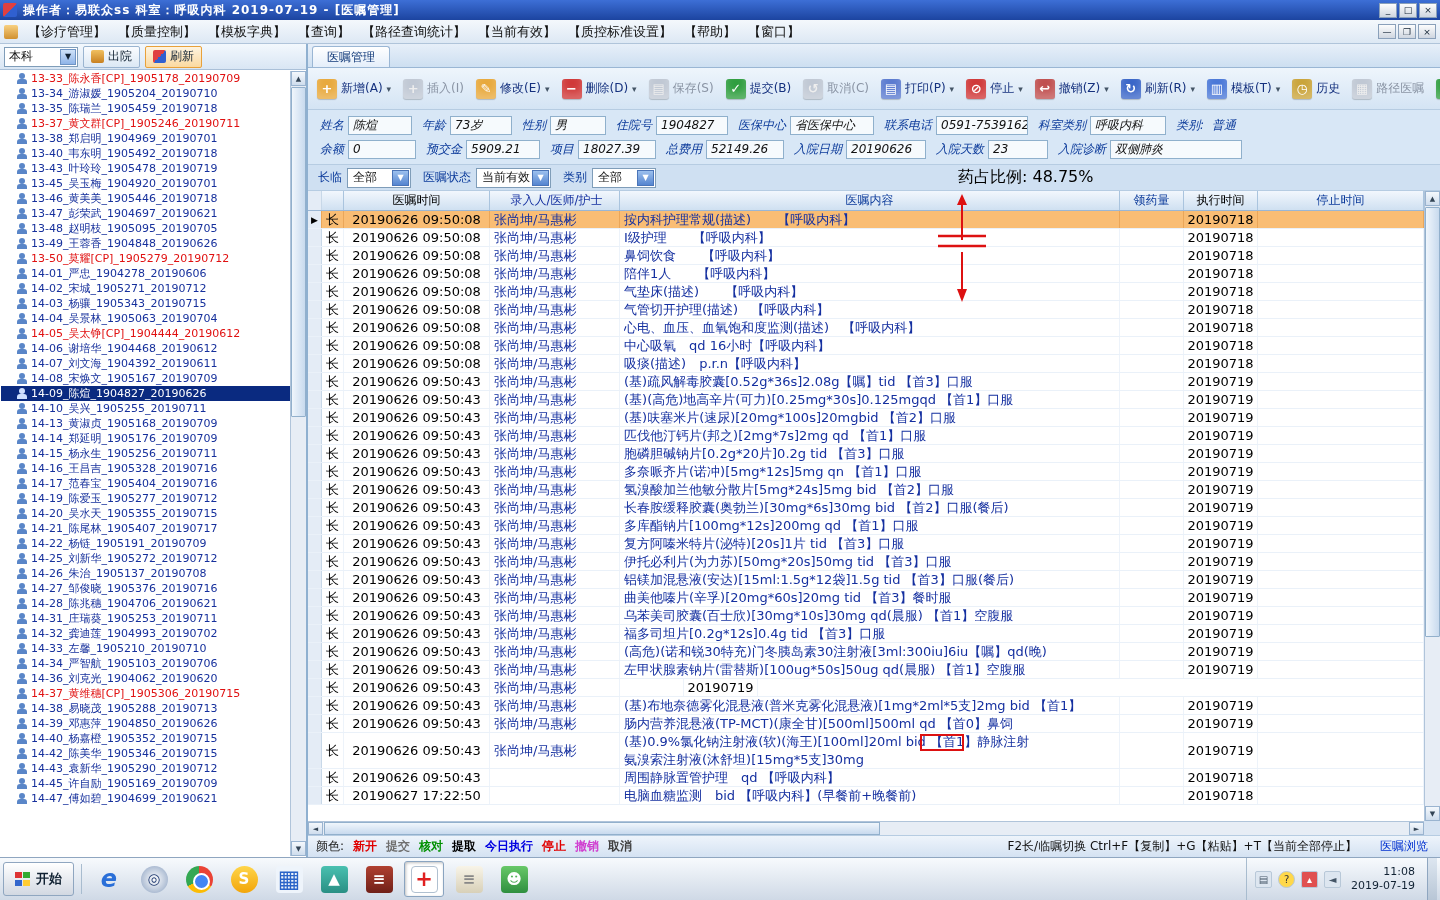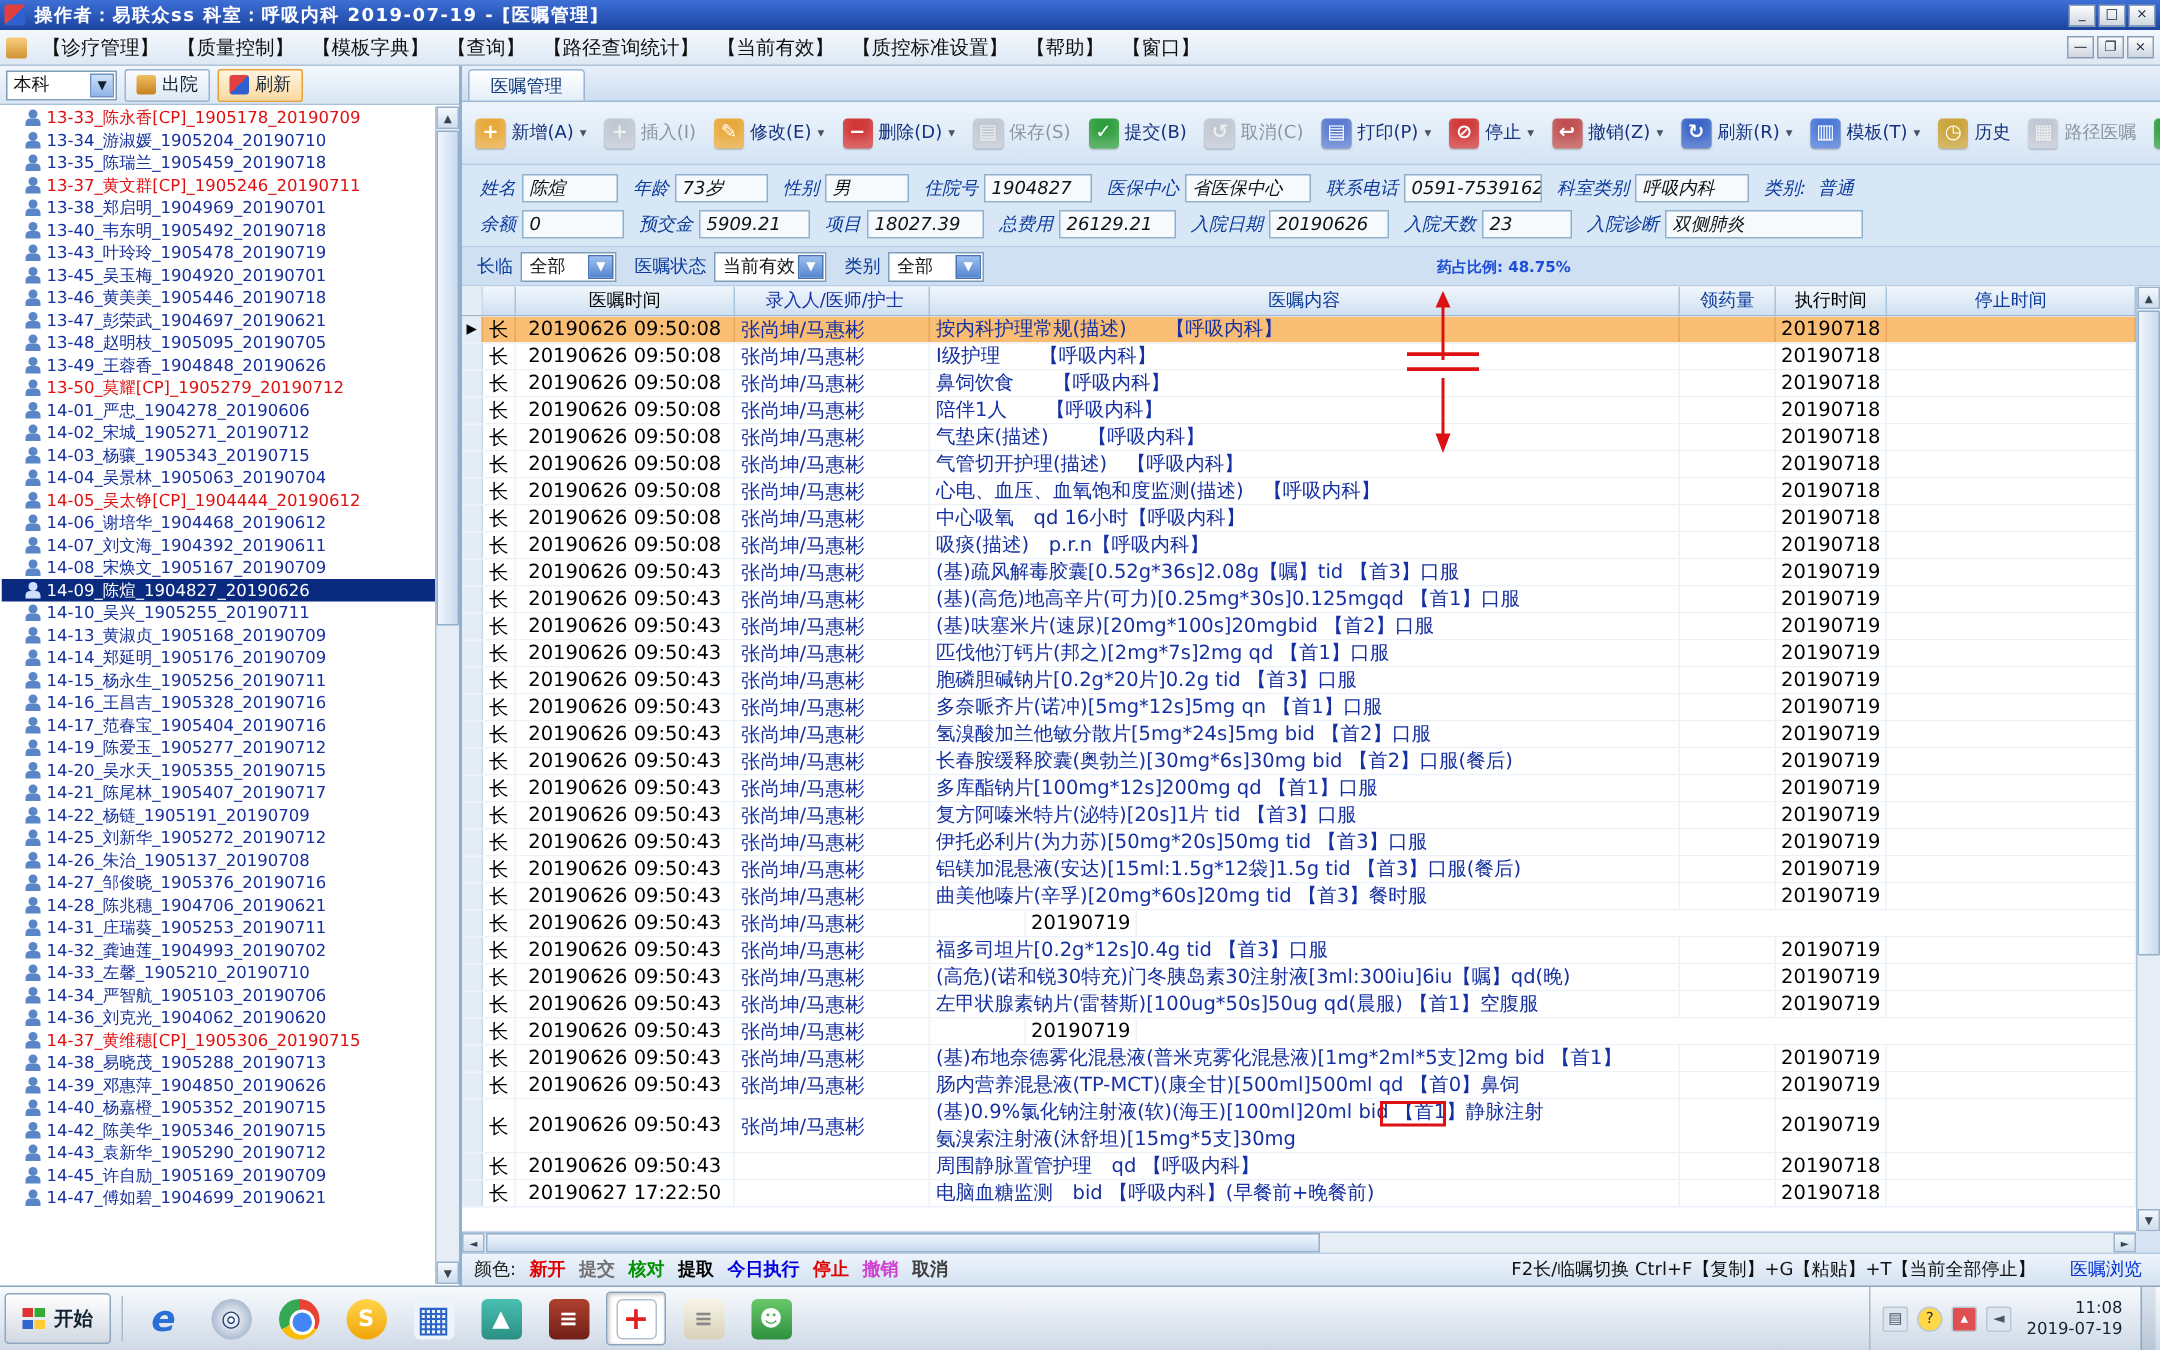--- a/index.html
+++ b/index.html
@@ -79,21 +79,21 @@
 .r1f0 .fval{width:64px}.r1f1 .fval{width:62px}.r1f2 .fval{width:56px}.r1f3 .fval{width:72px}
 .r1f4 .fval{width:84px}.r1f5 .fval{width:92px}.r1f6 .fval{width:76px}
 .r2f0 .fval{width:68px}.r2f1 .fval{width:74px}.r2f2 .fval{width:78px}.r2f3 .fval{width:78px}
 .r2f4 .fval{width:80px}.r2f5 .fval{width:60px}.r2f6 .fval{width:132px}
 
 
 .filterbar{height:26px;background:#cfe0f2;border-bottom:1px solid #b6cce2;display:flex;align-items:center;padding-left:10px;}
 .flabel{font-size:12px;color:#0b3a9a;margin-right:5px;white-space:nowrap;}
 .fsel{height:20px;background:#fff;border:1px solid #7f9db9;display:flex;align-items:center;padding:0 20px 0 5px;font-size:12px;color:#111;position:relative;margin-right:12px;min-width:64px;}
 .fsel::after{content:'▼';position:absolute;right:1px;top:1px;bottom:1px;width:15px;font-size:8px;color:#fff;background:linear-gradient(#9cc0ee,#5585d0);border:1px solid #4a74b8;display:flex;align-items:center;justify-content:center;}
-.ratio{margin-left:290px;font-size:10px;color:#1d4ed8;font-weight:bold;white-space:nowrap;}
+.ratio{margin-left:290px;font-size:16px;color:#000000;font-weight:normal;white-space:nowrap;}
 
 
 .table-area{flex:1;position:relative;background:#fff;overflow:hidden;}
 .thead{height:20px;display:flex;margin-right:16px;background:linear-gradient(#f2f7fd,#cfe0f1);border-bottom:1px solid #9ab6d4;}
 .hcell{font-size:12px;font-weight:normal;color:#0b3a9a;display:flex;align-items:center;justify-content:center;border-right:1px solid #aac4de;overflow:hidden;white-space:nowrap;}
 .tbody{position:absolute;left:0;top:20px;right:16px;bottom:0;overflow:hidden;background:#fff;}
 .trow{display:flex;height:18px;border-bottom:1px solid #eaf1f9;background:#fff;}
 .trow.two{height:36px;}
 .trow.selrow{background:#f9bd74;}
 .trow.selrow .cell{border-right-color:#eaa659;}
@@ -525,21 +525,21 @@
             <span class="fld r2f1">
               <span class="flab">预交金</span>
               <span class="fval">5909.21</span>
             </span>
             <span class="fld r2f2">
               <span class="flab">项目</span>
               <span class="fval">18027.39</span>
             </span>
             <span class="fld r2f3">
               <span class="flab">总费用</span>
-              <span class="fval">26129.21</span>
+              <span class="fval">52149.26</span>
             </span>
             <span class="fld r2f4">
               <span class="flab">入院日期</span>
               <span class="fval">20190626</span>
             </span>
             <span class="fld r2f5">
               <span class="flab">入院天数</span>
               <span class="fval">23</span>
             </span>
             <span class="fld r2f6">
@@ -833,20 +833,23 @@
               </span>
               <span class="cell c-qty"></span>
               <span class="cell c-exec">20190719</span>
               <span class="cell c-stop"></span>
             </div>
             <div class="trow">
               <span class="cell c-sel"></span>
               <span class="cell c-flag">长</span>
               <span class="cell c-time">20190626 09:50:43</span>
               <span class="cell c-staff">张尚坤/马惠彬</span>
+              <span class="cell c-content">
+                <div class="cline">乌苯美司胶囊(百士欣)[30mg*10s]30mg qd(晨服) 【首1】空腹服</div>
+              </span>
               <span class="cell c-qty"></span>
               <span class="cell c-exec">20190719</span>
               <span class="cell c-stop"></span>
             </div>
             <div class="trow">
               <span class="cell c-sel"></span>
               <span class="cell c-flag">长</span>
               <span class="cell c-time">20190626 09:50:43</span>
               <span class="cell c-staff">张尚坤/马惠彬</span>
               <span class="cell c-content">

